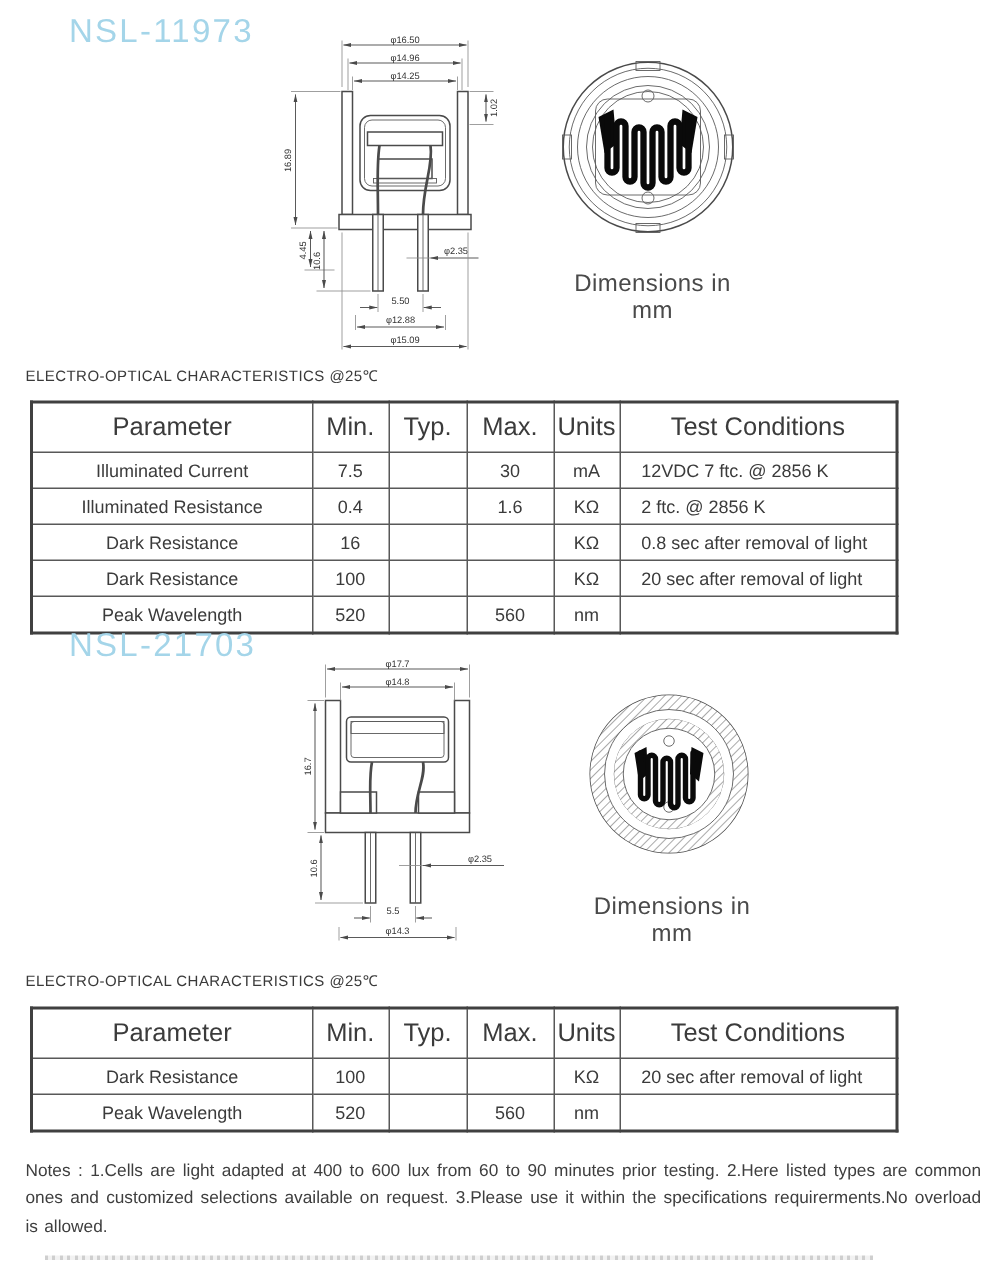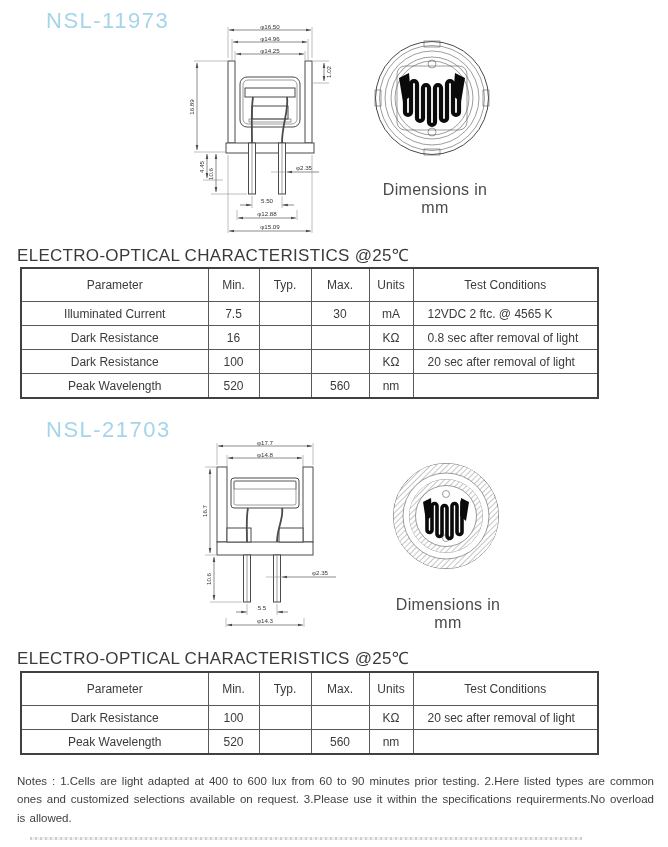--- a/index.html
+++ b/index.html
@@ -1,28 +1,28 @@
 <!DOCTYPE html>
 <html><head>
 <meta charset="utf-8">
 <style>
   html,body{margin:0;padding:0;}
   body{
     width:668px;height:847px;position:relative;background:#ffffff;
     font-family:"Liberation Sans", sans-serif;overflow:hidden;
   }
   .model{position:absolute;font-size:22px;color:#a4d5e9;letter-spacing:1.5px;font-weight:500;margin-left:28px;}
-  .ehead{position:absolute;font-size:17px;color:#3a3a3a;letter-spacing:.3px;font-weight:500;white-space:nowrap;}
+  .ehead{position:absolute;font-size:10px;color:#3a3a3a;letter-spacing:.3px;font-weight:500;white-space:nowrap;}
   .dimnote{position:absolute;font-size:16px;color:#4a4a4a;letter-spacing:.3px;text-align:center;width:130px;}
   table.spec{
     position:absolute;border-collapse:collapse;table-layout:fixed;width:577px;
     font-size:12px;color:#3b3b3b;border:2px solid #404040;background:#fff;
   }
   table.spec th,table.spec td{border:1px solid #585858;text-align:center;overflow:hidden;white-space:nowrap;}
-  table.spec th{font-weight:normal;height:30px;font-size:12px;}
+  table.spec th{font-weight:normal;height:30px;font-size:17px;}
   table.spec td{height:21px;margin-left:12px;}
   table.spec td.cond{text-align:left;padding-left:14px;}
   .notes{
     position:absolute;left:17px;top:772px;width:637px;font-size:11.5px;line-height:1.6;
     color:#3e3e3e;text-align:justify;word-spacing:1px;
   }
   .speckle{
     position:absolute;left:30px;top:837px;width:552px;height:3px;
     background:repeating-linear-gradient(90deg,#cfcfcf 0 2px,#f2f2f2 2px 5px);
   }
@@ -159,21 +159,29 @@
       <th>Test Conditions</th>
     </tr>
   </thead>
   <tbody>
     <tr>
       <td>Illuminated Current</td>
       <td>7.5</td>
       <td></td>
       <td>30</td>
       <td>mA</td>
-      <td class="cond">12VDC  2 ftc. @ 4565 K</td>
+      <td class="cond">12VDC  7 ftc. @ 2856 K</td>
+    </tr>
+    <tr>
+      <td>Illuminated Resistance</td>
+      <td>0.4</td>
+      <td></td>
+      <td>1.6</td>
+      <td>KΩ</td>
+      <td class="cond">2 ftc. @ 2856 K</td>
     </tr>
     <tr>
       <td>Dark Resistance</td>
       <td>16</td>
       <td></td>
       <td></td>
       <td>KΩ</td>
       <td class="cond">0.8 sec after removal of light</td>
     </tr>
     <tr>

